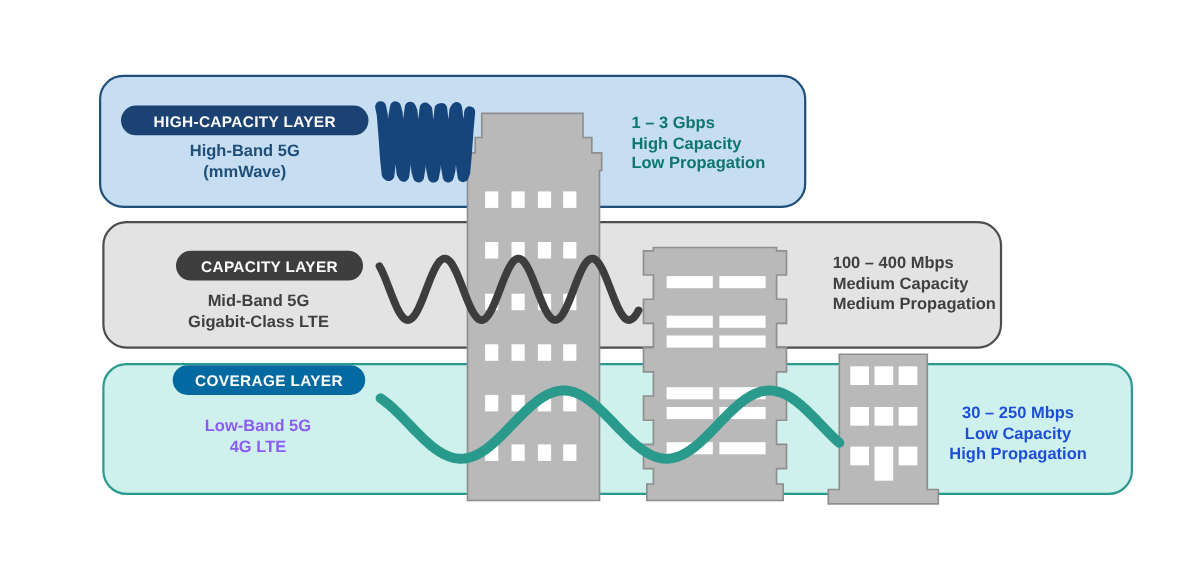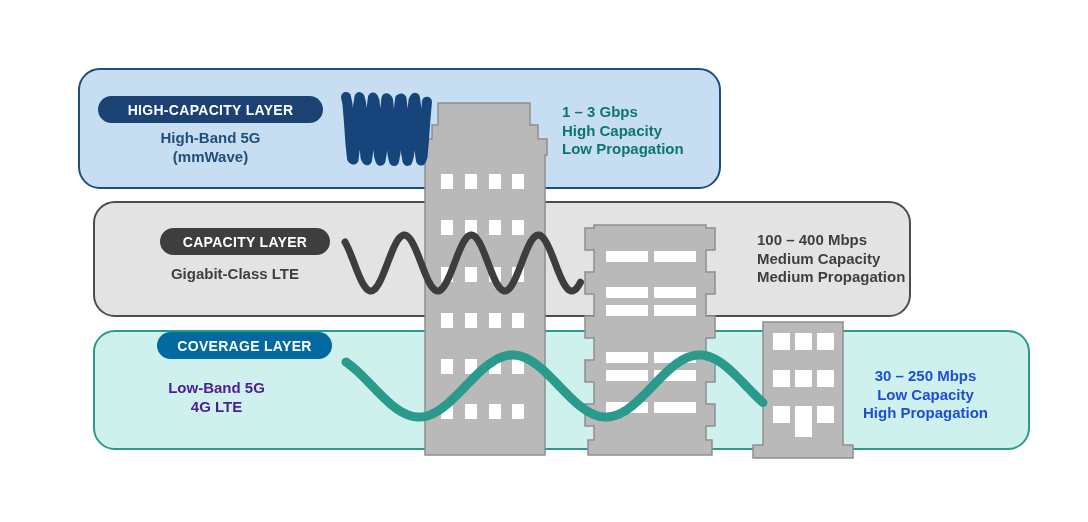--- a/index.html
+++ b/index.html
@@ -1,34 +1,34 @@
 <!DOCTYPE html>
 <html><head>
 <meta charset="utf-8">
 <style>
   html,body{margin:0;padding:0;}
   body{
     width:1088px;height:522px;position:relative;background:#ffffff;
     font-family:"Liberation Sans",sans-serif;overflow:hidden;
   }
   .panel{position:absolute;border-radius:22px;border:2px solid;box-sizing:border-box;}
-  .panel.p1{left:78px;top:68px;width:643px;height:121px;background:#c6ddf2;border-color:#1f4e79;}
+  .panel.p1{left:90px;top:68px;width:643px;height:121px;background:#c6ddf2;border-color:#1f4e79;}
   .panel.p2{left:93px;top:201px;width:818px;height:116px;background:#e3e3e3;border-color:#4d4d4d;}
   .panel.p3{left:93px;top:330px;width:937px;height:120px;background:#cff1ed;border-color:#2a9a8e;}
 
   .pill{position:absolute;border-radius:14px;color:#ffffff;font-weight:bold;font-size:14px;
         letter-spacing:.3px;display:flex;align-items:center;justify-content:center;}
   .p1 .pill{left:18px;top:26px;width:225px;height:27px;background:#1b4272;}
   .p2 .pill{left:65px;top:25px;width:170px;height:27px;background:#3e3e3e;text-align:right;}
   .p3 .pill{left:62px;top:0;width:175px;height:27px;background:#0369a1;}
 
   .bands{position:absolute;text-align:center;font-weight:bold;font-size:15px;line-height:19px;}
   .p1 .bands{left:18px;width:225px;top:58px;color:#1f4e79;}
   .p2 .bands{left:40px;width:200px;top:61px;color:#3f3f3f;}
-  .p3 .bands{left:23px;width:197px;top:46px;color:#4c1d95;}
+  .p3 .bands{left:41px;width:197px;top:46px;color:#8b5cf6;}
 
   .stats{position:absolute;text-align:left;font-weight:bold;font-size:15px;line-height:18.5px;}
   .p1 .stats{left:482px;top:33px;color:#0f766e;}
   .p2 .stats{left:662px;top:28px;color:#3f3f3f;}
   .p3 .stats{left:768px;top:35px;color:#1d4ed8;text-align:center;}
 
   .bands div,.stats div{white-space:nowrap;}
 
   svg.overlay{position:absolute;left:0;top:0;pointer-events:none;}
 </style>
@@ -48,20 +48,21 @@
     <div>High Capacity</div>
     <div>Low Propagation</div>
   </div>
 </div>
 
 <div class="panel p2">
   <div class="pill">
     <span>CAPACITY LAYER</span>
   </div>
   <div class="bands">
+    <div>Mid-Band 5G</div>
     <div>Gigabit-Class LTE</div>
   </div>
   <div class="stats">
     <div>100 – 400 Mbps</div>
     <div>Medium Capacity</div>
     <div>Medium Propagation</div>
   </div>
 </div>
 
 <div class="panel p3">

